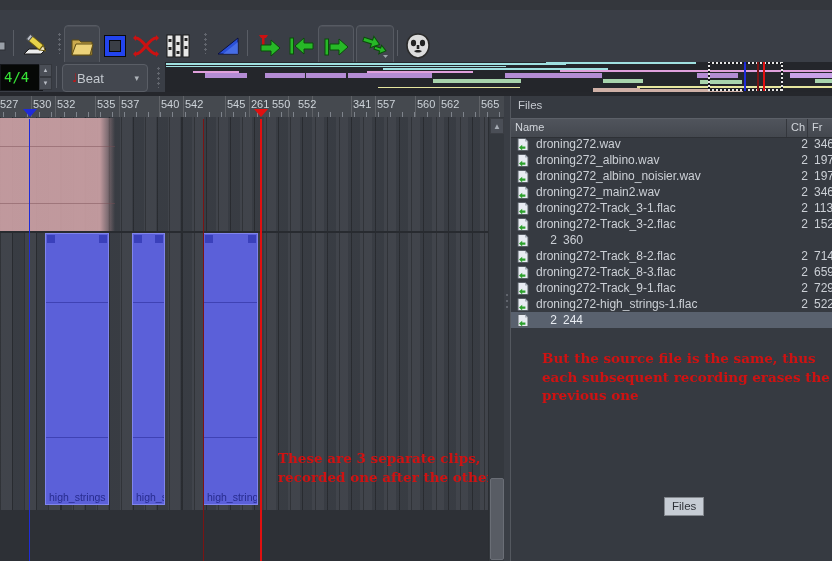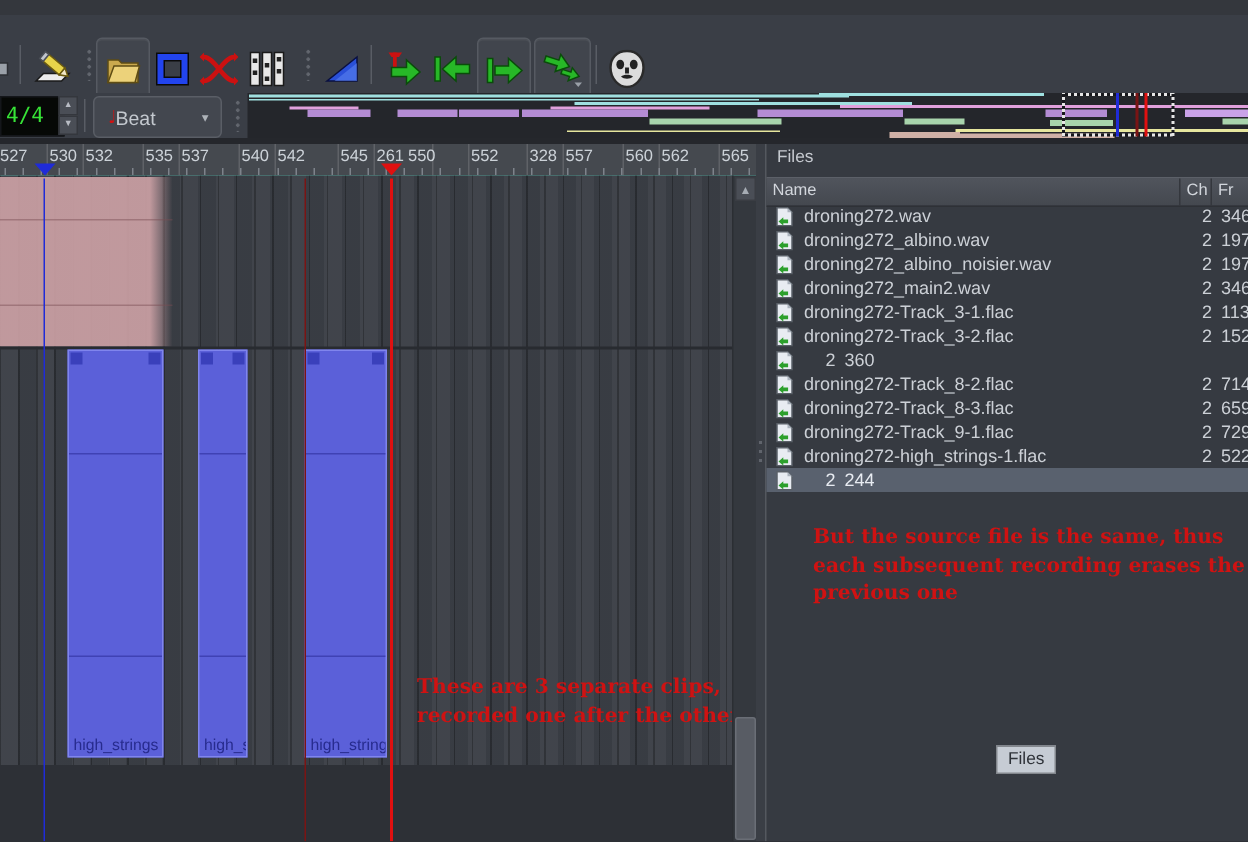--- a/index.html
+++ b/index.html
@@ -278,23 +278,23 @@
       <div class="tick-label" style="left: 161px;">540</div>
       <div class="tick-major" style="left: 159px;"></div>
       <div class="tick-label" style="left: 185px;">542</div>
       <div class="tick-major" style="left: 183px;"></div>
       <div class="tick-label" style="left: 227px;">545</div>
       <div class="tick-major" style="left: 225px;"></div>
       <div class="tick-label" style="left: 251px;">261</div>
       <div class="tick-major" style="left: 249px;"></div>
       <div class="tick-label" style="left: 272px;">550</div>
       <div class="tick-major" style="left: 288px;"></div>
-      <div class="tick-label" style="left: 314px;">552</div>
+      <div class="tick-label" style="left: 298px;">552</div>
       <div class="tick-major" style="left: 312px;"></div>
-      <div class="tick-label" style="left: 353px;">328</div>
+      <div class="tick-label" style="left: 353px;">341</div>
       <div class="tick-major" style="left: 351px;"></div>
       <div class="tick-label" style="left: 377px;">557</div>
       <div class="tick-major" style="left: 375px;"></div>
       <div class="tick-label" style="left: 417px;">560</div>
       <div class="tick-major" style="left: 415px;"></div>
       <div class="tick-label" style="left: 441px;">562</div>
       <div class="tick-major" style="left: 439px;"></div>
       <div class="tick-label" style="left: 481px;">565</div>
       <div class="tick-major" style="left: 479px;"></div>
       <div class="tick-minor" style="left: 3px;"></div>

